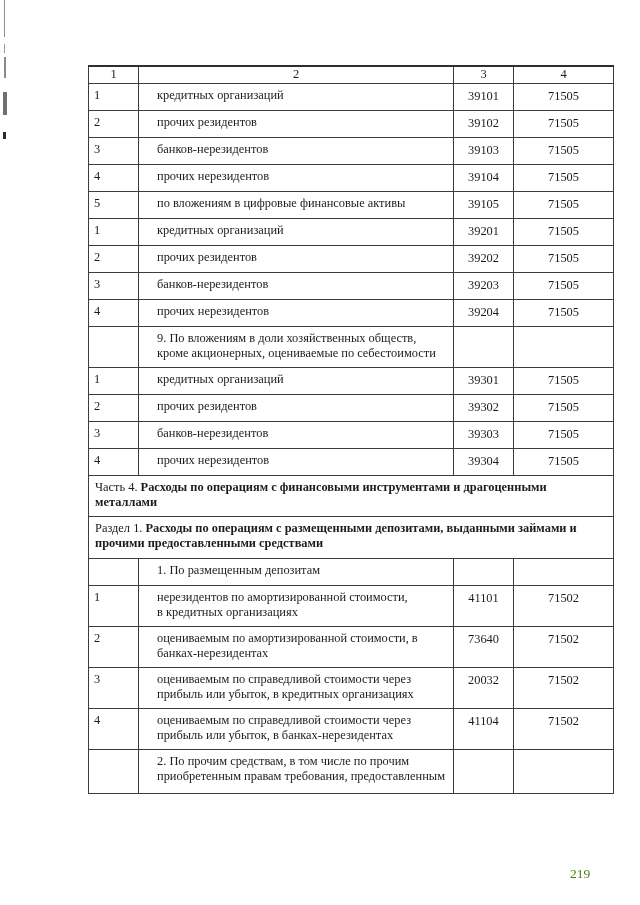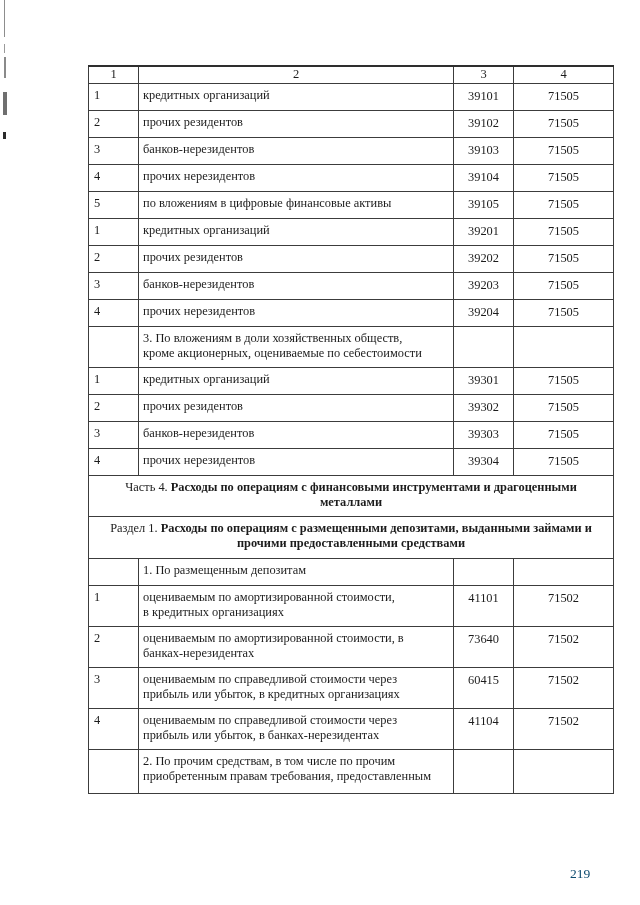--- a/index.html
+++ b/index.html
@@ -41,31 +41,30 @@
     overflow: hidden;
   }
   tr.rt-header td {
     border-top: 2px solid #2e2e2e;
     text-align: center;
     padding: 0 0 1px 0;
     font-size: 12.5px;
   }
   td.numcell { padding: 4px 3px 2px 5px; }
   td.desc {
-    padding: 4px 4px 2px 4px;
+    padding: 4px 4px 2px 18px;
     white-space: pre-line;
   }
   td.code, td.acct {
     text-align: center;
     padding: 5px 2px 2px;
     font-size: 13px;
     font-family: Liberation Serif, serif;
   }
   td.merged {
-    text-align: center;
     white-space: pre-line;
     padding: 4px 6px 2px;
     font-size: 12.9px;
   }
   .b { font-weight: 700; }
   .pfx { font-weight: 400; }
 
   tr.h14 > td { height: 14px; }
   tr.h27 > td { height: 27px; }
   tr.h41 > td { height: 41px; }
@@ -73,21 +72,21 @@
   tr.h44 > td { height: 44px; }
   tr.h54 > td { height: 54px; }
 
   .page-number {
     position: absolute;
     left: 564px;
     top: 866px;
     width: 32px;
     text-align: center;
     font-size: 13.5px;
-    color: #0c4a6e;
+    color: #4d7c0f;
   }
 </style>
 </head>
 <body>
 
 <div class="page">
   <div class="artifact a1"></div>
   <div class="artifact a2"></div>
   <div class="artifact a3"></div>
   <div class="artifact a4"></div>
@@ -156,21 +155,21 @@
           <td class="acct">71505</td>
         </tr>
         <tr class="rt-data h27">
           <td class="numcell">4</td>
           <td class="desc">прочих нерезидентов</td>
           <td class="code">39204</td>
           <td class="acct">71505</td>
         </tr>
         <tr class="rt-sub h41">
           <td class="numcell"></td>
-          <td class="desc">3. По вложениям в доли хозяйственных обществ,
+          <td class="desc">9. По вложениям в доли хозяйственных обществ,
 кроме акционерных, оцениваемые по себестоимости</td>
           <td class="code"></td>
           <td class="acct"></td>
         </tr>
         <tr class="rt-data h27">
           <td class="numcell">1</td>
           <td class="desc">кредитных организаций</td>
           <td class="code">39301</td>
           <td class="acct">71505</td>
         </tr>
@@ -201,37 +200,37 @@
 прочими предоставленными средствами</span></td>
         </tr>
         <tr class="rt-sub h27">
           <td class="numcell"></td>
           <td class="desc">1. По размещенным депозитам</td>
           <td class="code"></td>
           <td class="acct"></td>
         </tr>
         <tr class="rt-data h41">
           <td class="numcell">1</td>
-          <td class="desc">оцениваемым по амортизированной стоимости,
+          <td class="desc">нерезидентов по амортизированной стоимости,
 в кредитных организациях</td>
           <td class="code">41101</td>
           <td class="acct">71502</td>
         </tr>
         <tr class="rt-data h41">
           <td class="numcell">2</td>
           <td class="desc">оцениваемым по амортизированной стоимости, в
 банках-нерезидентах</td>
           <td class="code">73640</td>
           <td class="acct">71502</td>
         </tr>
         <tr class="rt-data h41">
           <td class="numcell">3</td>
           <td class="desc">оцениваемым по справедливой стоимости через
 прибыль или убыток, в кредитных организациях</td>
-          <td class="code">60415</td>
+          <td class="code">20032</td>
           <td class="acct">71502</td>
         </tr>
         <tr class="rt-data h41">
           <td class="numcell">4</td>
           <td class="desc">оцениваемым по справедливой стоимости через
 прибыль или убыток, в банках-нерезидентах</td>
           <td class="code">41104</td>
           <td class="acct">71502</td>
         </tr>
         <tr class="rt-sub h44">

